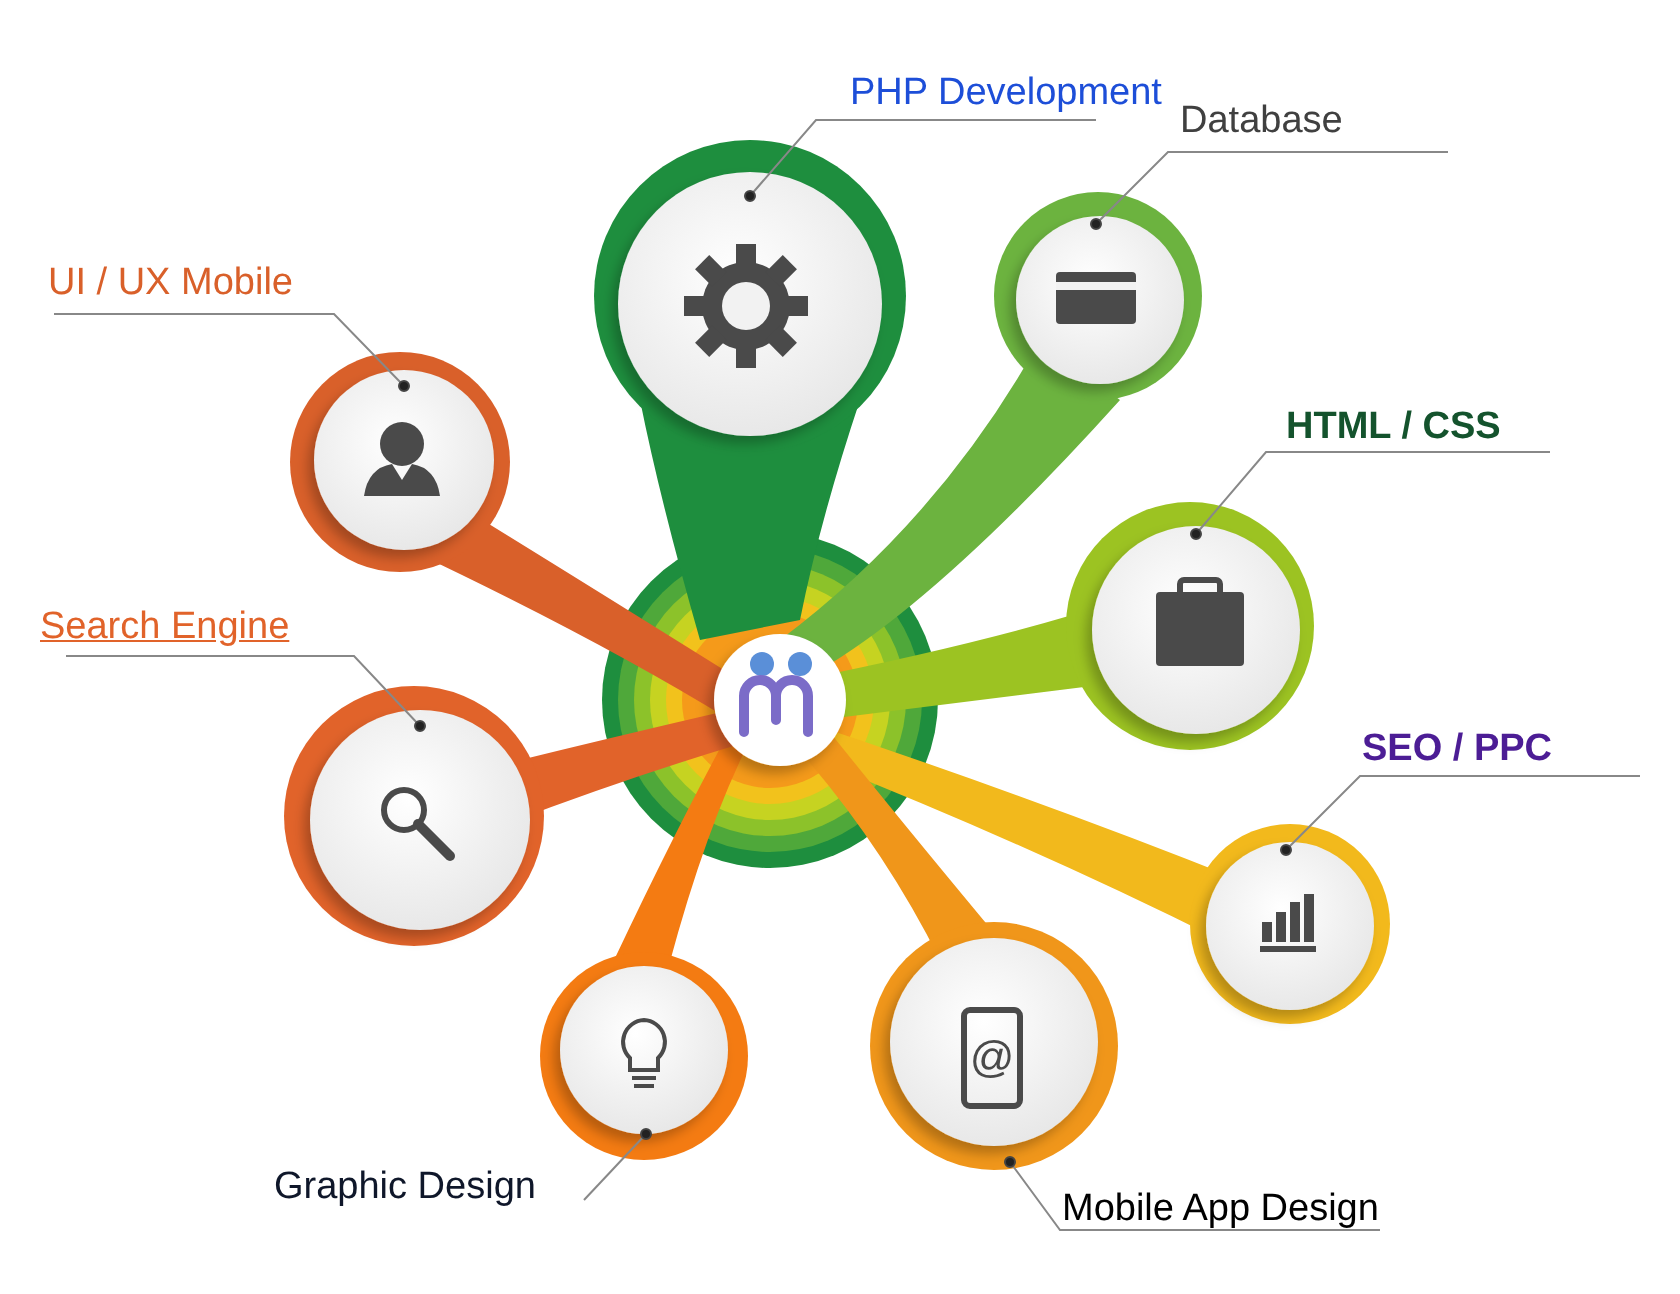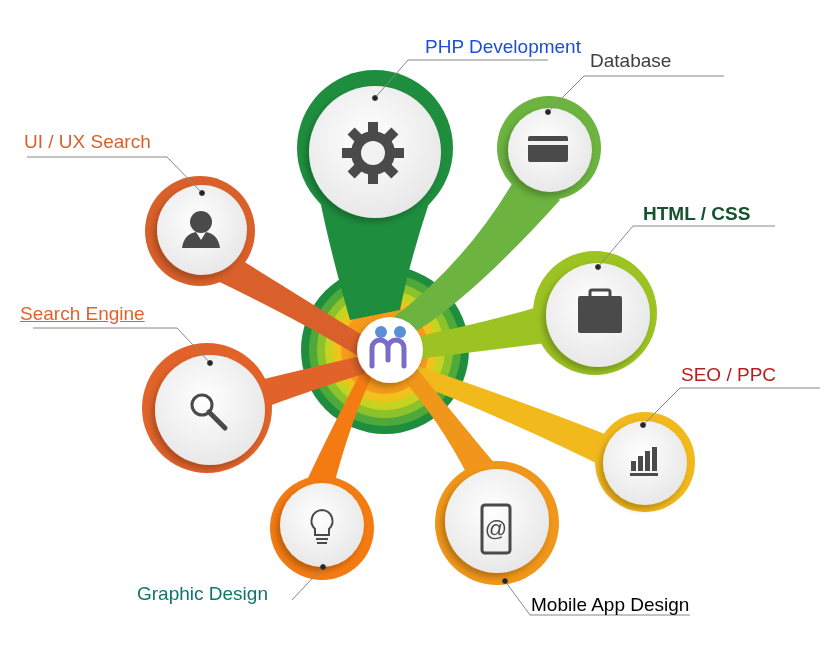--- a/index.html
+++ b/index.html
@@ -133,17 +133,17 @@
     <circle cx="505" cy="581" r="2.5"></circle>
     <circle cx="323" cy="567" r="2.5"></circle>
     <circle cx="210" cy="363" r="2.5"></circle>
     <circle cx="202" cy="193" r="2.5"></circle>
   </g>
 </svg>
 
 <div class="label" style="left:404px;top:36px;color:#1d4ed8;margin-left:21px;">PHP Development</div>
 <div class="label" style="left:590px;top:50px;color:#404040;">Database</div>
 <div class="label" style="left:643px;top:203px;color:#14532d;font-weight:bold;">HTML / CSS</div>
-<div class="label" style="left:681px;top:364px;color:#b91c1c;">SEO / PPC</div>
+<div class="label" style="left:681px;top:364px;color:#4c1d95;font-weight:bold;">SEO / PPC</div>
 <div class="label" style="left:531px;top:594px;color:#000000;">Mobile App Design</div>
-<div class="label" style="left:137px;top:583px;color:#0f766e;">Graphic Design</div>
+<div class="label" style="left:137px;top:583px;color:#0f172a;">Graphic Design</div>
 <div class="label" style="left:20px;top:303px;color:#e1632a;text-decoration:underline;">Search Engine</div>
-<div class="label" style="left:24px;top:131px;color:#d9602a;">UI / UX Search</div>
+<div class="label" style="left:24px;top:131px;color:#d9602a;">UI / UX Mobile</div>
 
 </body></html>

